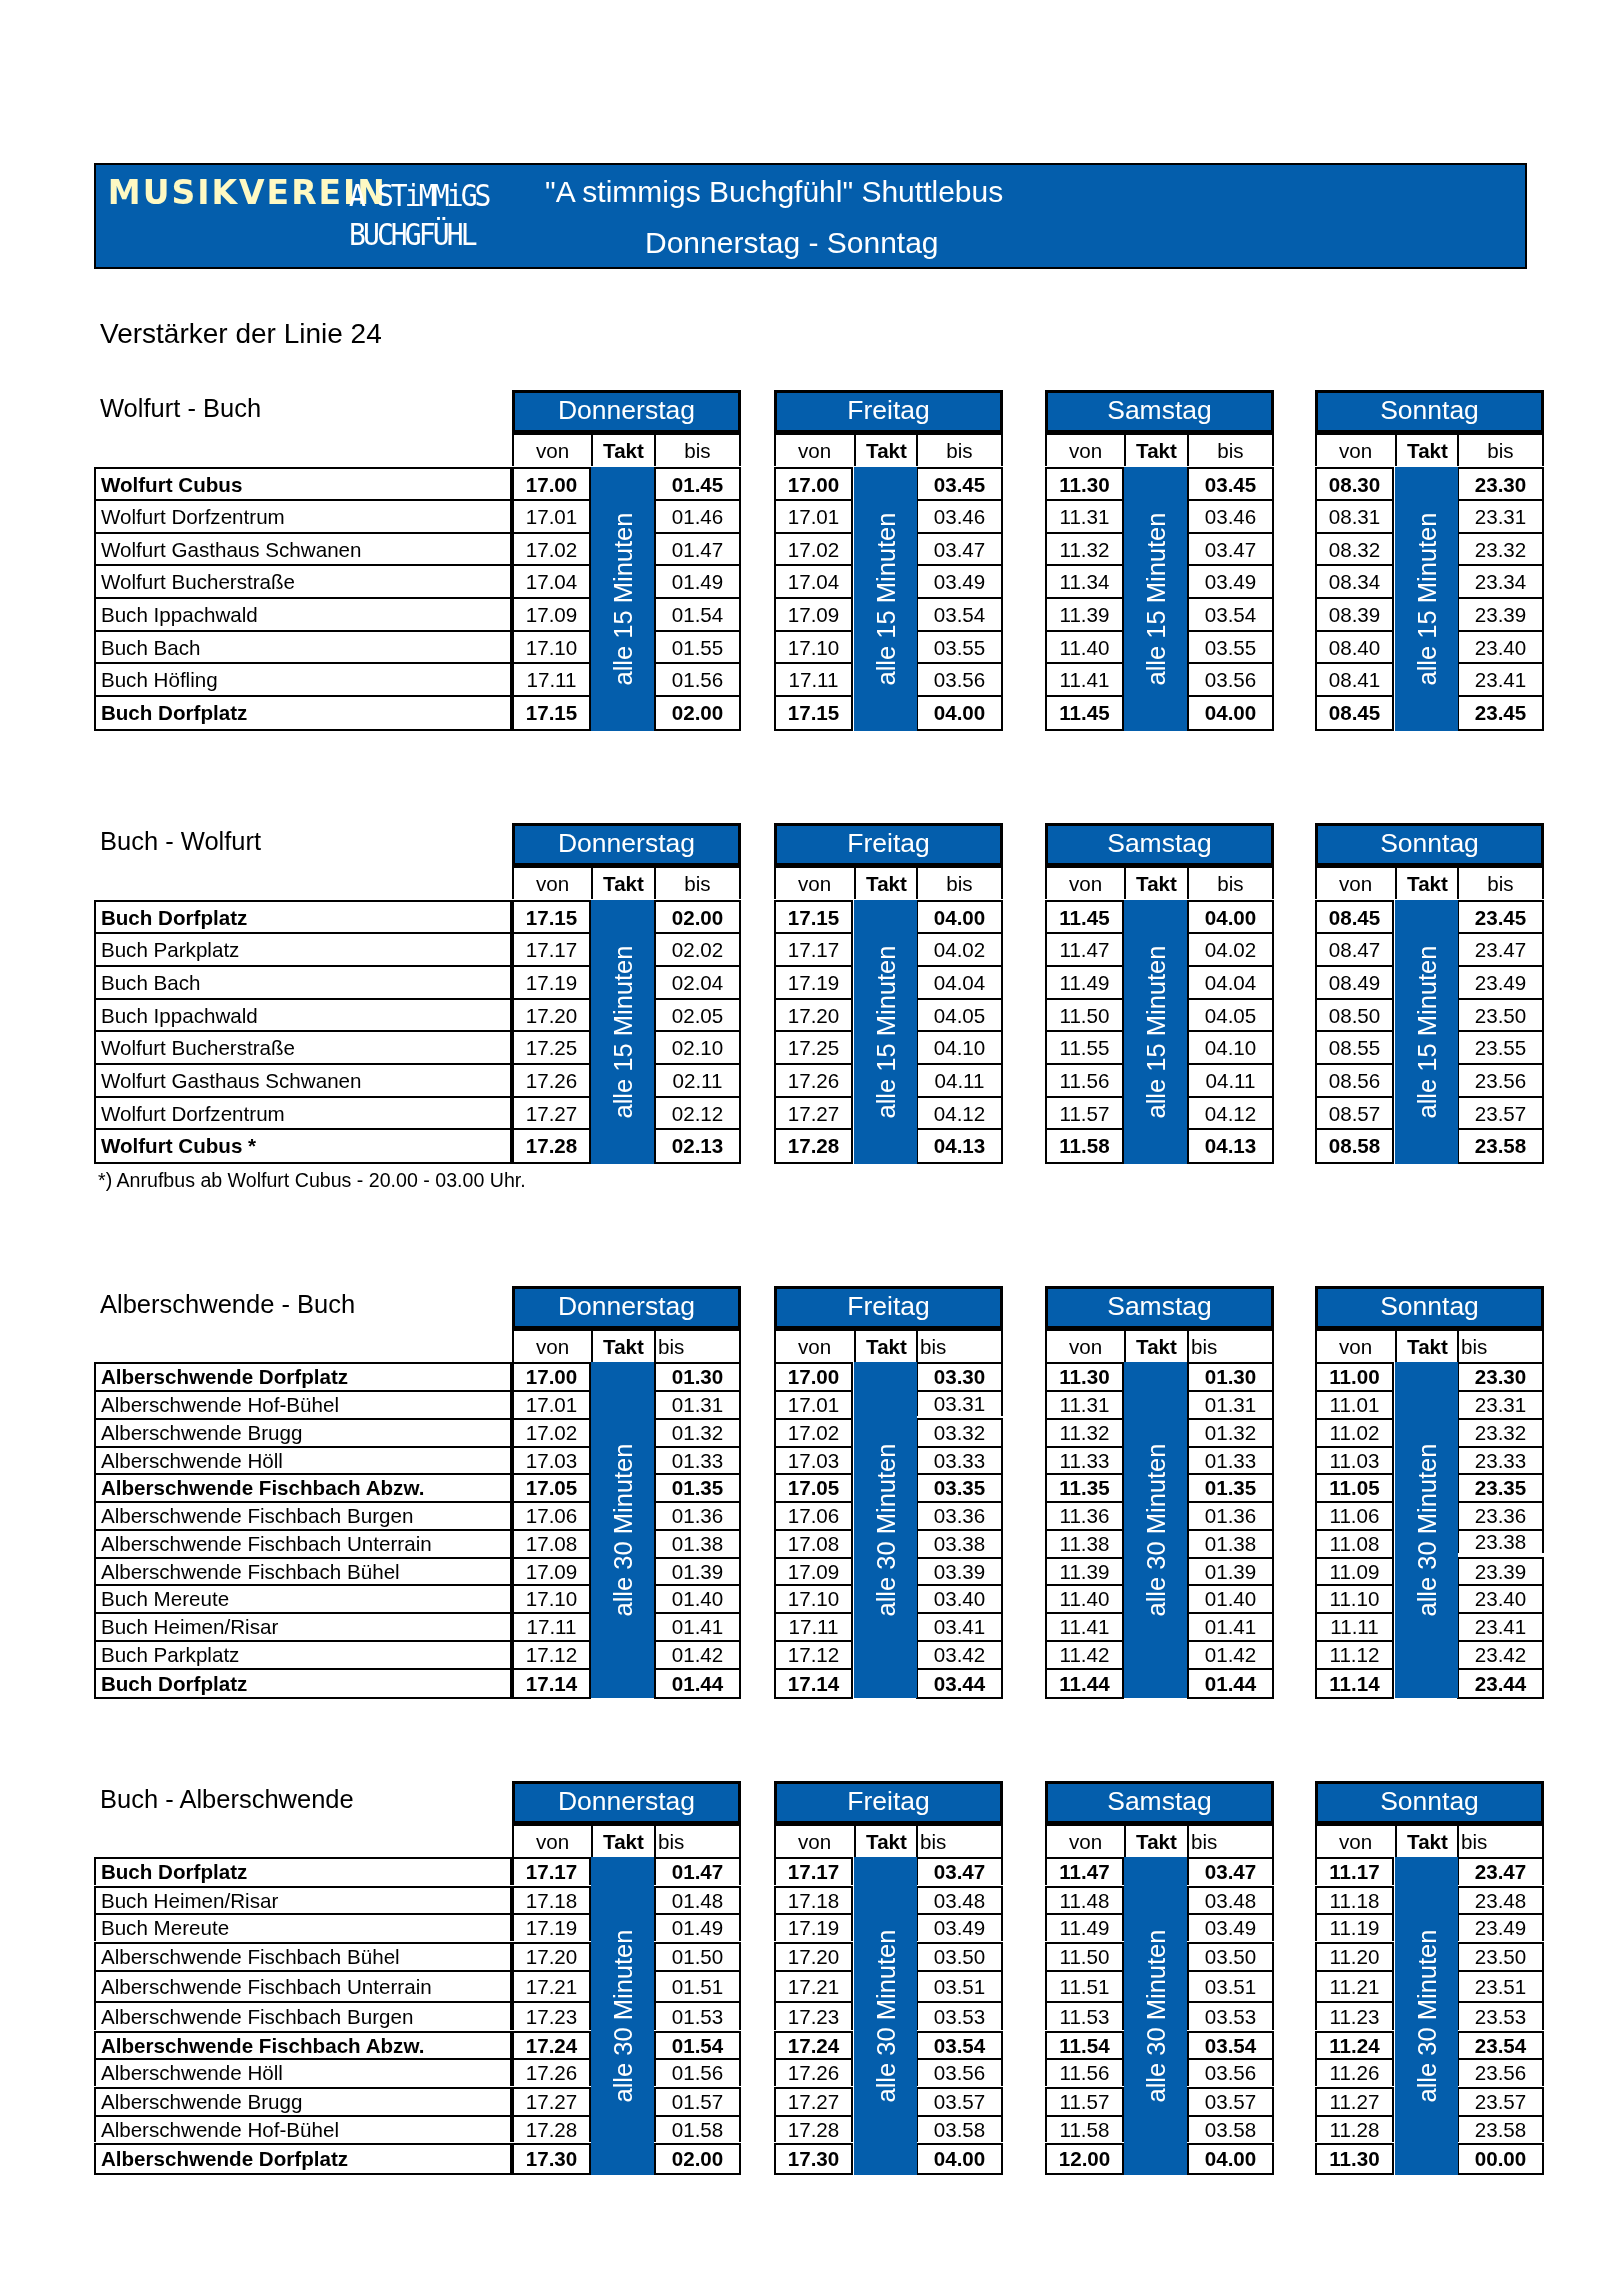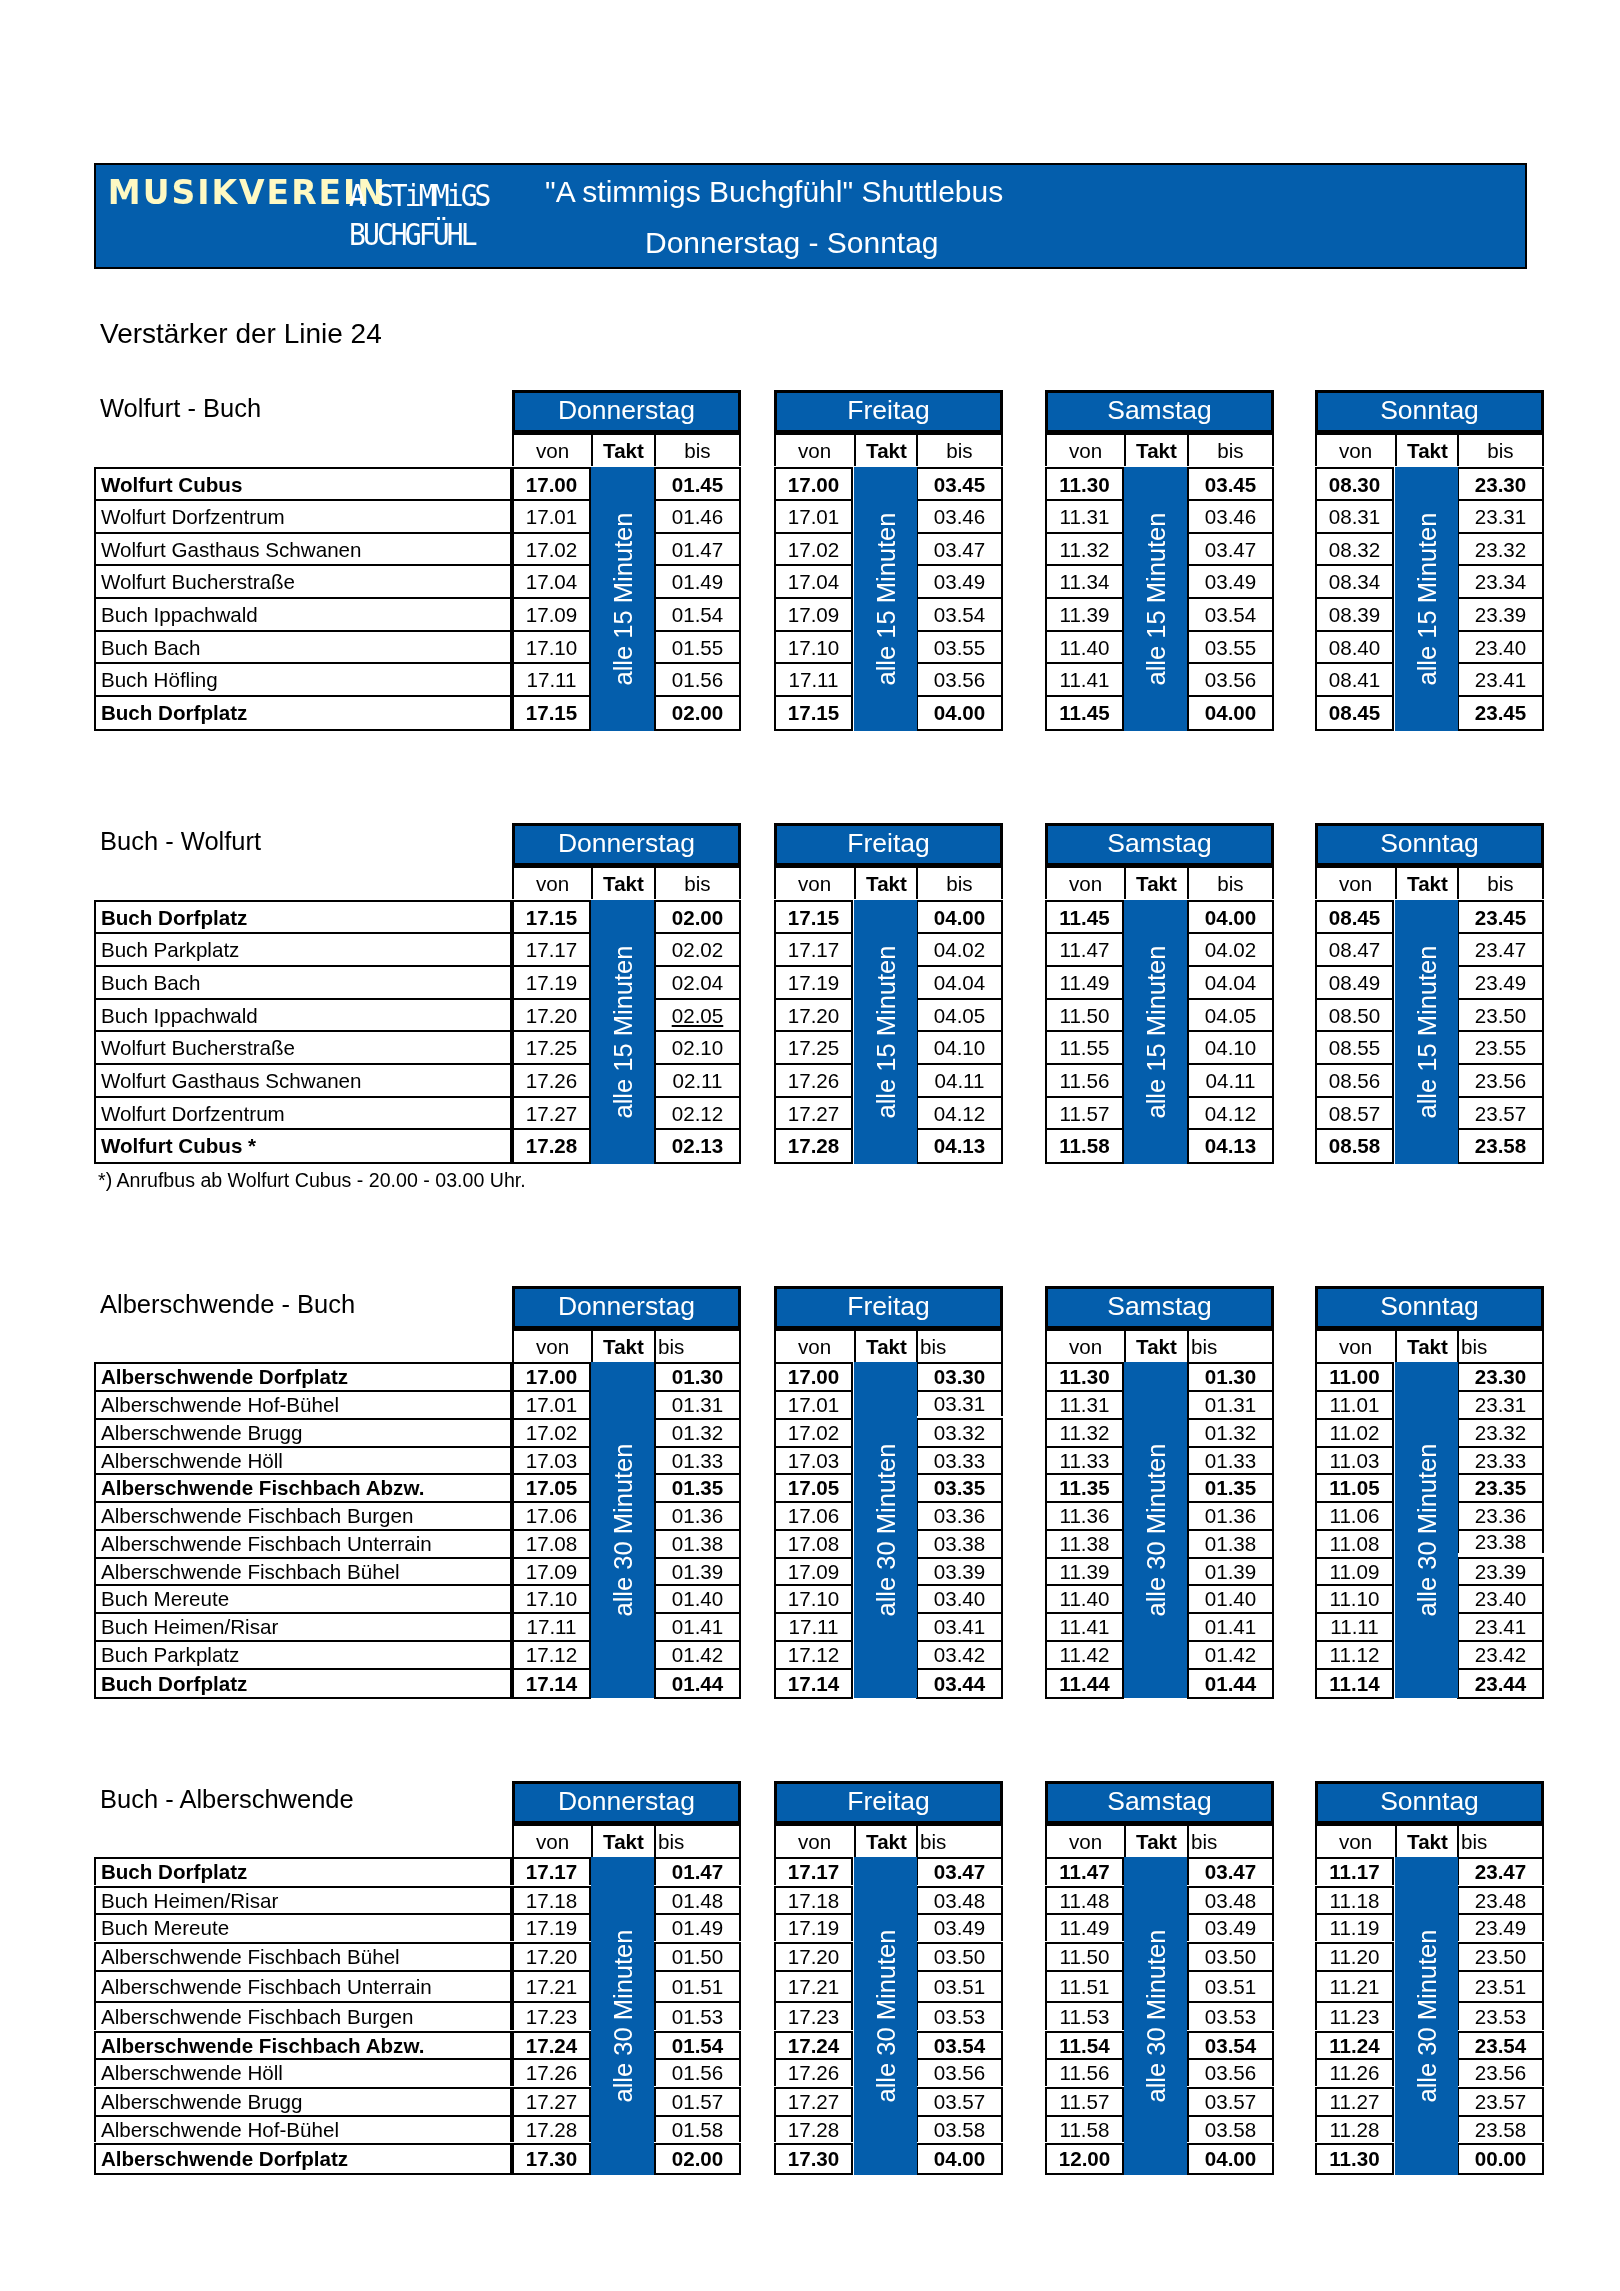--- a/index.html
+++ b/index.html
@@ -168,21 +168,21 @@
     <div class="colhead" style="left: 512px; top: 868px; width: 79px; height: 31px;">von</div>
     <div class="colhead bold" style="left: 591px; top: 868px; width: 63px; height: 31px;">Takt</div>
     <div class="colhead right" style="left: 654px; top: 868px; width: 87px; height: 31px;">bis</div>
     <div class="cell bold" style="left: 512px; top: 900px; width: 79px; height: 33px;">17.15</div>
     <div class="cell bold" style="left: 654px; top: 900px; width: 87px; height: 33px;">02.00</div>
     <div class="cell" style="left: 512px; top: 932px; width: 79px; height: 33px;">17.17</div>
     <div class="cell" style="left: 654px; top: 932px; width: 87px; height: 33px;">02.02</div>
     <div class="cell" style="left: 512px; top: 965px; width: 79px; height: 33px;">17.19</div>
     <div class="cell" style="left: 654px; top: 965px; width: 87px; height: 33px;">02.04</div>
     <div class="cell" style="left: 512px; top: 998px; width: 79px; height: 33px;">17.20</div>
-    <div class="cell" style="left: 654px; top: 998px; width: 87px; height: 33px; text-decoration: underline;">02.05</div>
+    <div class="cell" style="left: 654px; top: 998px; width: 87px; height: 33px;">02.05</div>
     <div class="cell" style="left: 512px; top: 1030px; width: 79px; height: 33px;">17.25</div>
     <div class="cell" style="left: 654px; top: 1030px; width: 87px; height: 33px; text-align: right;">02.10</div>
     <div class="cell" style="left: 512px; top: 1063px; width: 79px; height: 33px;">17.26</div>
     <div class="cell" style="left: 654px; top: 1063px; width: 87px; height: 33px;">02.11</div>
     <div class="cell" style="left: 512px; top: 1096px; width: 79px; height: 33px;">17.27</div>
     <div class="cell" style="left: 654px; top: 1096px; width: 87px; height: 33px;">02.12</div>
     <div class="cell bold last" style="left: 512px; top: 1128px; width: 79px; height: 36px;">17.28</div>
     <div class="cell bold last" style="left: 654px; top: 1128px; width: 87px; height: 36px;">02.13</div>
     <div class="takt" style="left: 591px; top: 900px; width: 63px; height: 264px;">
       <span class="takt-text">alle 15 Minuten</span>

